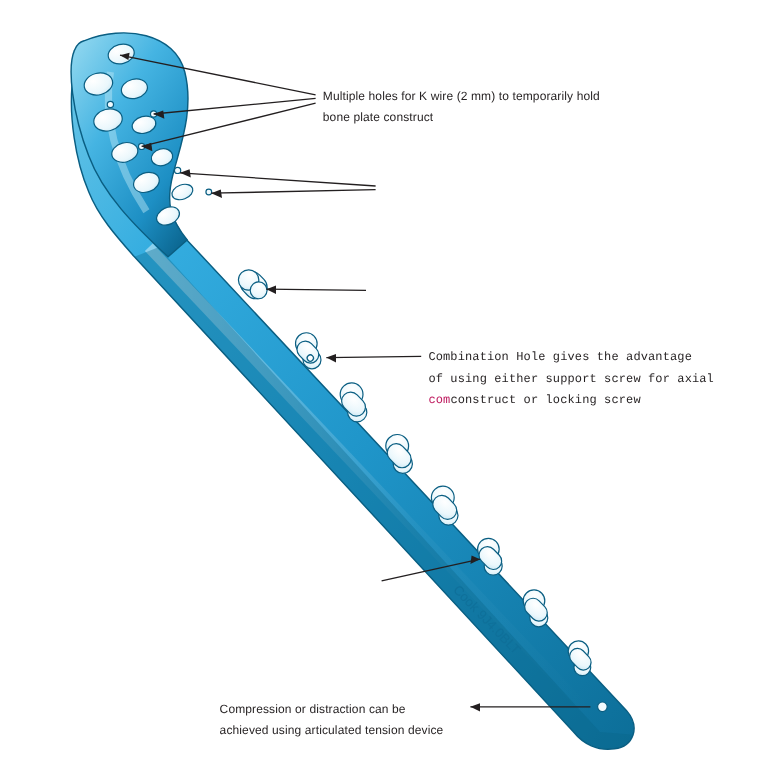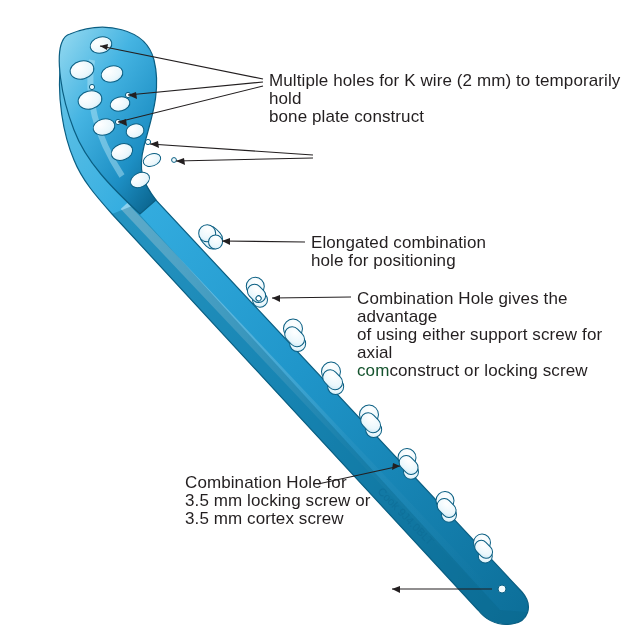--- a/index.html
+++ b/index.html
@@ -24,33 +24,33 @@
   }
   #art {
     position: absolute;
     left: 0;
     top: 0;
     width: 640px;
     height: 640px;
   }
   .anno {
     position: absolute;
-    font-size: 17px;
+    font-size: 10px;
     line-height: 18px;
     color: #231f20;
     white-space: pre-line;
     letter-spacing: 0.1px;
   }
   .anno .hl {
-    color: #14532d;
+    color: #be185d;
   }
   #a1 { left: 269px; top: 72px; }
   #a2 { left: 320px; top: 148px; }
   #a3 { left: 311px; top: 234px; }
-  #a4 { left: 357px; top: 290px; }
+  #a4 { left: 357px; top: 290px; font-family: Liberation Mono, monospace; }
   #a5 { left: 185px; top: 474px; }
   #a6 { left: 183px; top: 583px; }
 </style>
 </head>
 <body>
 
 <div id="stage">
 
   <svg id="art" viewBox="0 0 640 640">
     <defs>
@@ -210,25 +210,22 @@
 
     <g>
       <text id="svg-engrave" x="377" y="492" fill="#0f6d97" fill-opacity="0.75" font-family="Liberation Sans, sans-serif" font-size="11" transform="rotate(46 377 492)">Cook 9J4.0BLT</text>
     </g>
   </svg>
 
   <div class="anno" id="a1">Multiple holes for K wire (2 mm) to temporarily hold
 bone plate construct</div>
 
 
-  <div class="anno" id="a3">Elongated combination
-hole for positioning</div>
 
   <div class="anno" id="a4"><span>Combination Hole gives the advantage
 </span><span>o</span><span>f using either support screw for axial
 </span><span class="hl">com</span><span>construct or locking screw</span></div>
 
-  <div class="anno" id="a5">Combination Hole for
-3.5 mm locking screw or
-3.5 mm cortex screw</div>
-
+
+  <div class="anno" id="a6">Compression or distraction can be
+achieved using articulated tension device</div>
 
 </div>
 
 </body></html>

